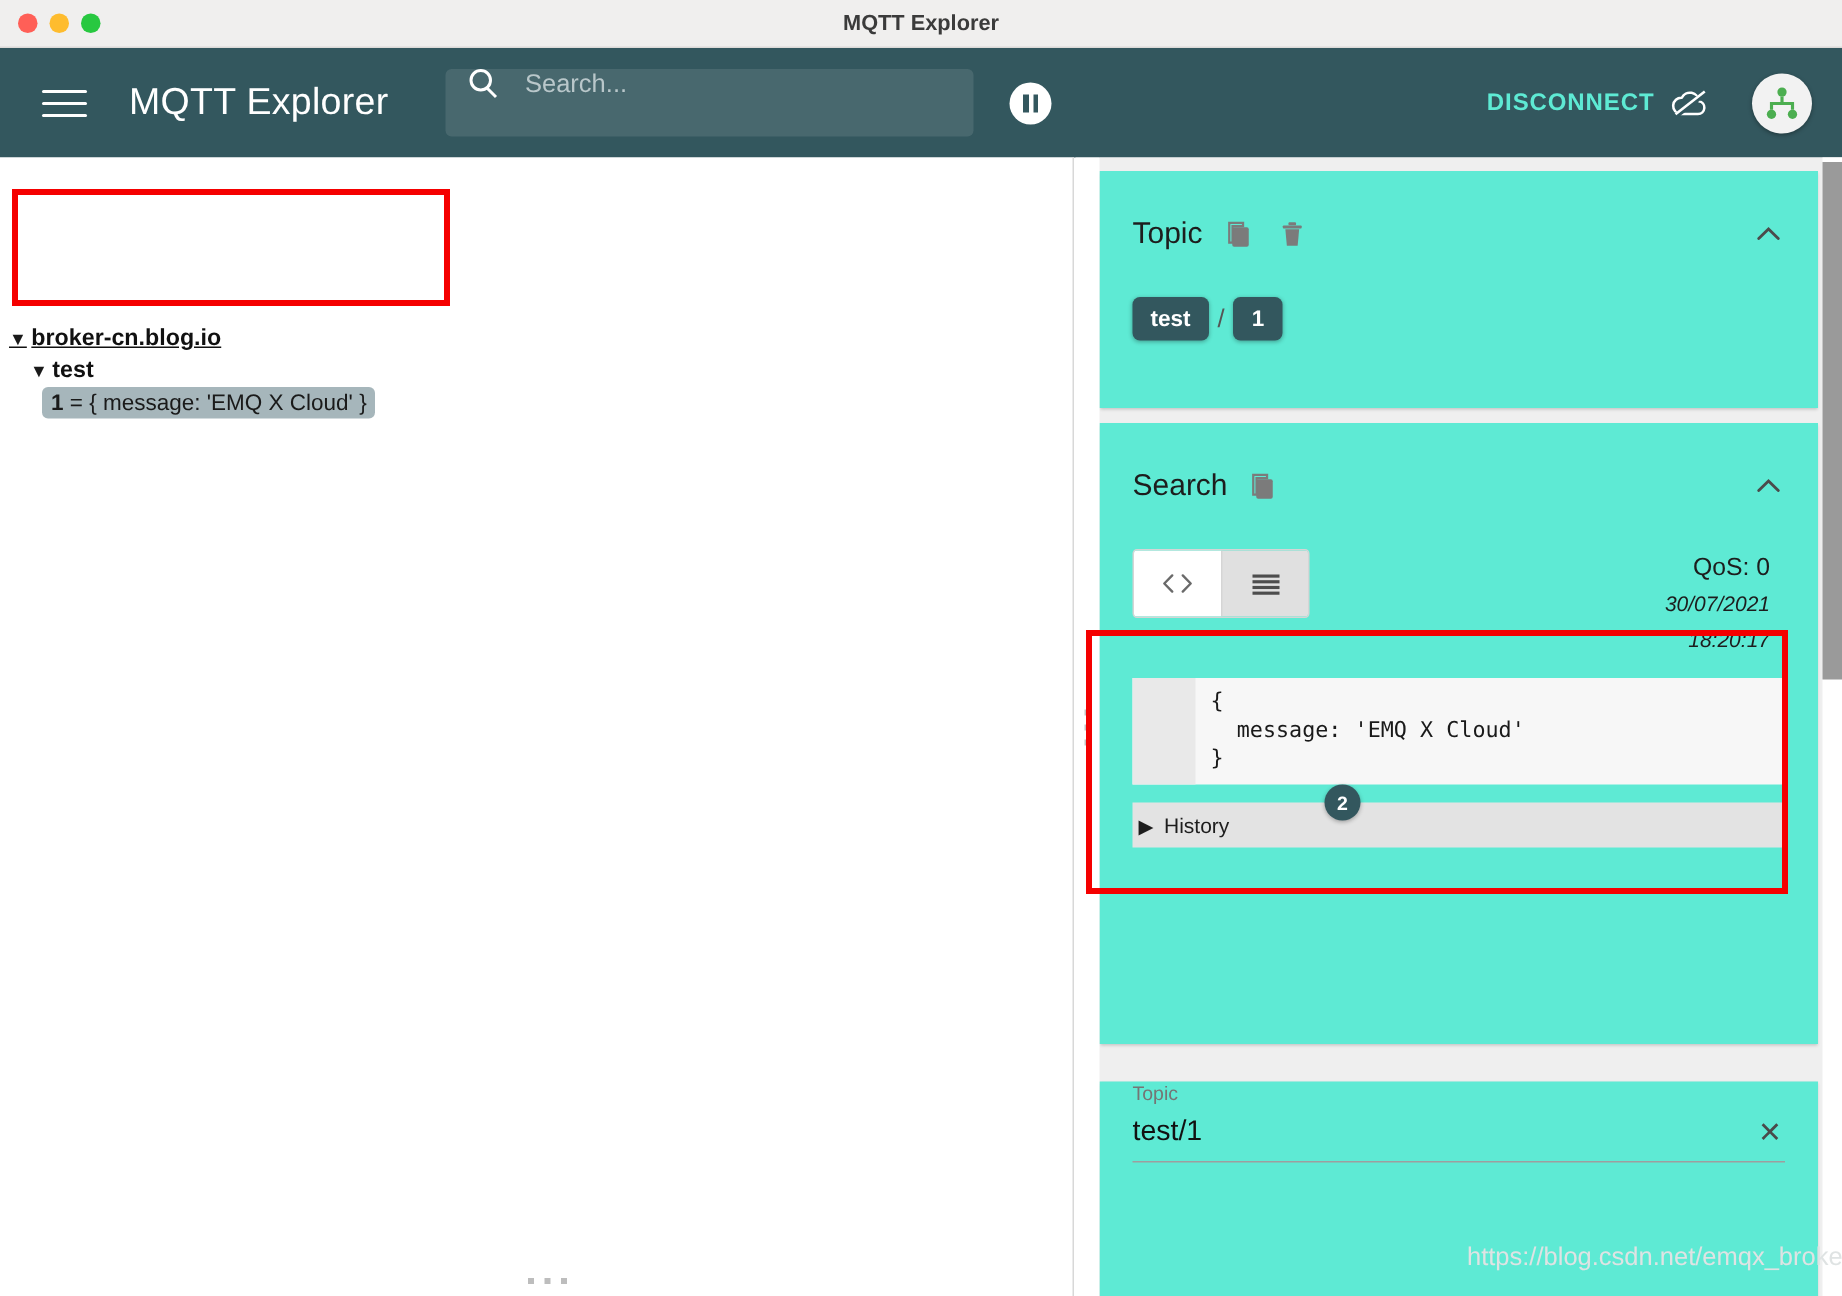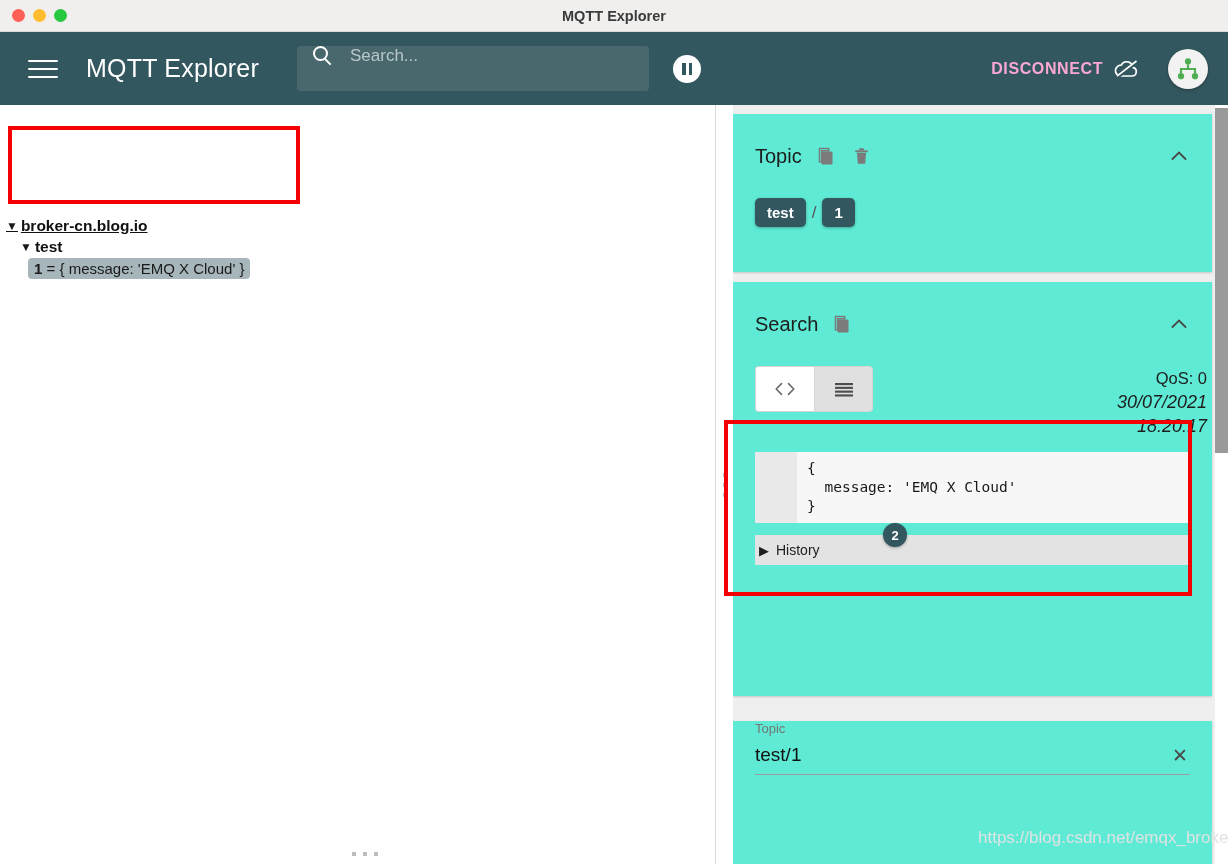--- a/index.html
+++ b/index.html
@@ -65,21 +65,21 @@
     margin-left: 24px; width: 28px; height: 28px; border-radius: 50%;
     background: #ffffff; display: flex; align-items: center; justify-content: center;
     gap: 3px; cursor: pointer;
   }
   .pause-btn i { display: block; width: 3.5px; height: 12px; background: #33575e; }
   .appbar-right {
     position: absolute; right: 20px; display: flex; align-items: center;
   }
   .disconnect-btn {
     display: flex; align-items: center; gap: 11px; cursor: pointer;
-    color: #f9a8d4; font-size: 16px; font-weight: bold; letter-spacing: 0.6px;
+    color: #5eead4; font-size: 16px; font-weight: bold; letter-spacing: 0.6px;
     padding: 6px 8px;
     margin-left: 32px;
   }
   .avatar {
     margin-left: 20px; width: 40px; height: 40px; border-radius: 50%;
     background: #f2f2f2; display: flex; align-items: center; justify-content: center;
     cursor: pointer; box-shadow: 0 1px 3px rgba(0,0,0,.35);
   }
 
   
@@ -157,24 +157,24 @@
     height: 86px;
   }
   .toggle-group { display: flex; border: 1px solid #d5d5d5; border-radius: 3px; overflow: hidden; }
   .toggle {
     width: 58px; height: 44px; display: flex; align-items: center;
     justify-content: center; cursor: pointer; background: #ffffff;
   }
   .toggle.selected { background: #e0e0e0; }
   .toggle + .toggle { border-left: 1px solid #d5d5d5; }
   .meta {
-    position: absolute; right: 5px; top: 0; text-align: right;
+    position: absolute; right: 32px; top: 0; text-align: right;
   }
   .meta .qos { font-size: 16.5px; color: #1d1d1d; line-height: 24px; }
-  .meta .stamp { font-size: 18px; color: #1d1d1d; font-style: italic; line-height: 24px; }
+  .meta .stamp { font-size: 14px; color: #1d1d1d; font-style: italic; line-height: 24px; }
   .payload {
     margin: 0 22px; background: #f7f7f7; display: flex; min-height: 56px;
   }
   .payload .gutter { width: 42px; background: #e9e9e9; }
   .payload pre {
     flex: 1; font-family: "DejaVu Sans Mono", monospace; font-size: 14.5px;
     color: #1a1a1a; padding: 7px 10px; line-height: 19px; white-space: pre;
   }
   .history-bar {
     margin: 12px 22px 0 22px; background: #e3e3e3; height: 30px;

